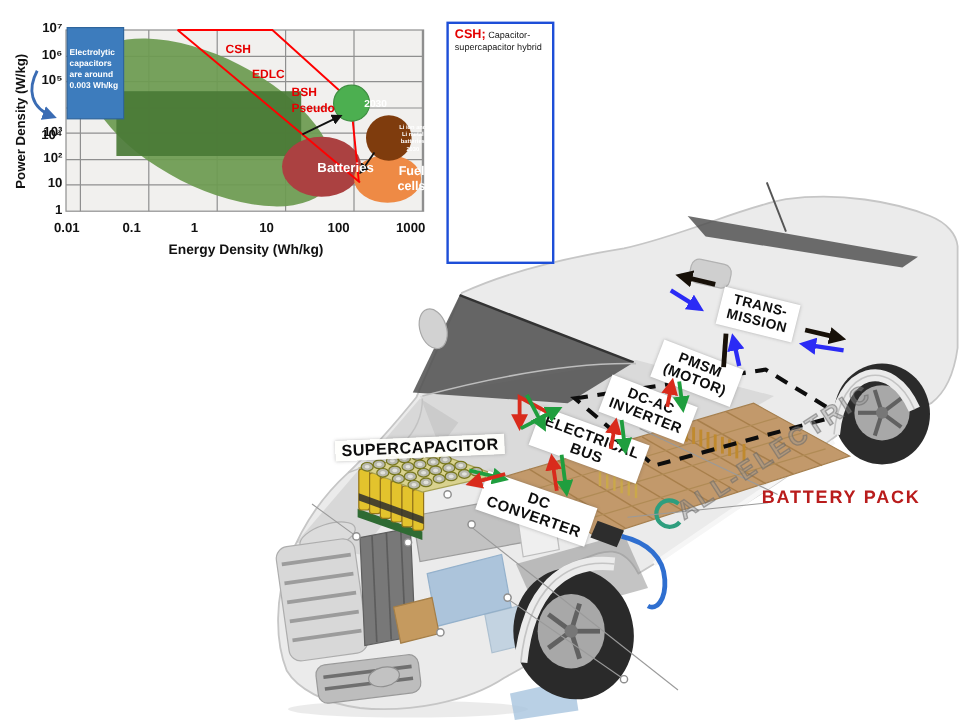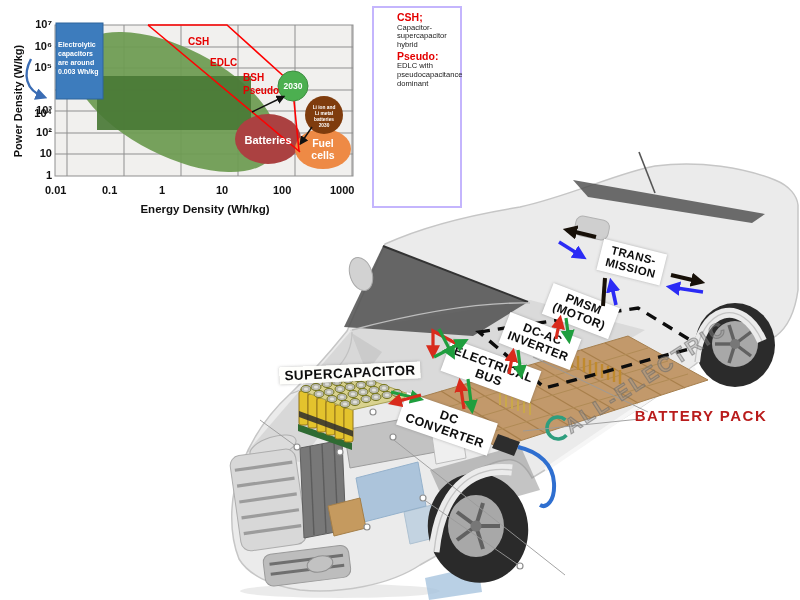--- a/index.html
+++ b/index.html
@@ -5,26 +5,26 @@
   html,body{margin:0;padding:0;background:#fff;}
   #canvas{position:relative;width:800px;height:600px;background:#fff;overflow:hidden;
           font-family:"Liberation Sans","DejaVu Sans",sans-serif;}
   svg{position:absolute;left:0;top:0;}
   #base-svg{z-index:1;}
   #arrow-svg{z-index:40;pointer-events:none;}
   .ct{position:absolute;z-index:25;font-weight:700;color:#111;}
   .ytick{width:36px;text-align:right;font-size:11px;}
   .xtick{width:44px;font-size:11px;}
   .redlab{color:#e50000;font-size:10px;z-index:26;}
-  .whitelab{color:#fff;text-align:center;transform:translate(-50%,-50%);z-index:26;}
+  .whitelab{color:#fff;text-align:center;transform:translate(-50%,-50%);z-index:26;margin-left:20px;}
   .lbl{position:absolute;background:#fff;font-weight:700;color:#0d0d0d;text-align:center;
        z-index:20;line-height:1.12;white-space:nowrap;box-shadow:0 0 3px rgba(60,60,60,.35);
        letter-spacing:.4px;}
-  #legend{position:absolute;left:372px;top:6px;width:90px;height:202px;border:2px solid #c4b5fd;
-          background:#fff;z-index:25;padding:4px 23px;box-sizing:border-box;line-height:1.13;}
+  #legend{position:absolute;left:372px;top:18px;width:90px;height:202px;border:2px solid #1d4ed8;
+          background:#fff;z-index:25;padding:4px 5px;box-sizing:border-box;line-height:1.13;}
   #legend p{margin:0 0 1px 0;font-size:7.6px;color:#1a1a1a;}
   .lg-term{color:#e30000;font-weight:700;font-size:10.5px;}
   #watermark{position:absolute;left:646px;top:377px;z-index:15;font-weight:700;font-size:21px;
              letter-spacing:3px;color:rgba(150,150,150,0.38);-webkit-text-stroke:1.1px rgba(105,105,105,0.55);
              transform:translate(-50%,-50%) rotate(-33deg);white-space:nowrap;}
   #battery-pack-label{position:absolute;left:701px;top:415px;z-index:20;font-weight:700;
              font-size:15px;letter-spacing:1.5px;color:#b91c1c;transform:translate(-50%,-50%);white-space:nowrap;}
 </style>
 </head>
 <body>
@@ -324,21 +324,20 @@
   <div class="ct whitelab" style="left:323px;top:143px;font-size:10.5px;">Fuel</div>
   <div class="ct whitelab" style="left:323px;top:155px;font-size:10.5px;">cells</div>
   <div class="ct whitelab" style="left:293px;top:86px;font-size:8.5px;">2030</div>
   <div class="ct whitelab" style="left:324px;top:107px;font-size:4.8px;">Li ion and</div>
   <div class="ct whitelab" style="left:324px;top:113px;font-size:4.8px;">Li metal</div>
   <div class="ct whitelab" style="left:324px;top:119px;font-size:4.8px;">batteries</div>
   <div class="ct whitelab" style="left:324px;top:125px;font-size:4.8px;">2030</div>
 
   <div id="legend">
     <p><span class="lg-term">CSH</span><span class="lg-term">;</span> <span>Capacitor-supercapacitor hybrid</span></p>
-    <p><span class="lg-term">Pseudo</span><span class="lg-term">:</span> <span>EDLC with pseudocapacitance dominant</span></p>
   </div>
 
   <div class="lbl" style="left:350px;top:373px;transform:translate(-50%,-50%) rotate(-2.5deg);font-size:13.5px;padding:1px 5px;background:rgba(255,255,252,0.95);">SUPERCAPACITOR</div>
   <div class="lbl" style="left:447px;top:424px;transform:translate(-50%,-50%) rotate(19deg);font-size:12.5px;padding:3px 7px;">
     <div>DC</div>
     <div>CONVERTER</div>
   </div>
   <div class="lbl" style="left:491px;top:371px;transform:translate(-50%,-50%) rotate(20deg);font-size:12.5px;padding:3px 6px;">
     <div>ELECTRICAL</div>
     <div>BUS</div>

